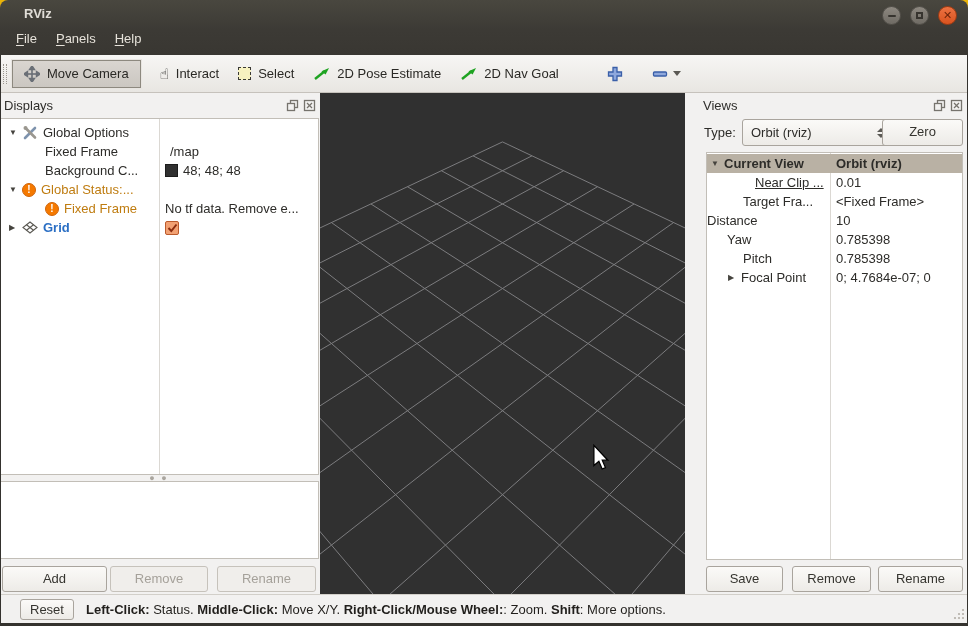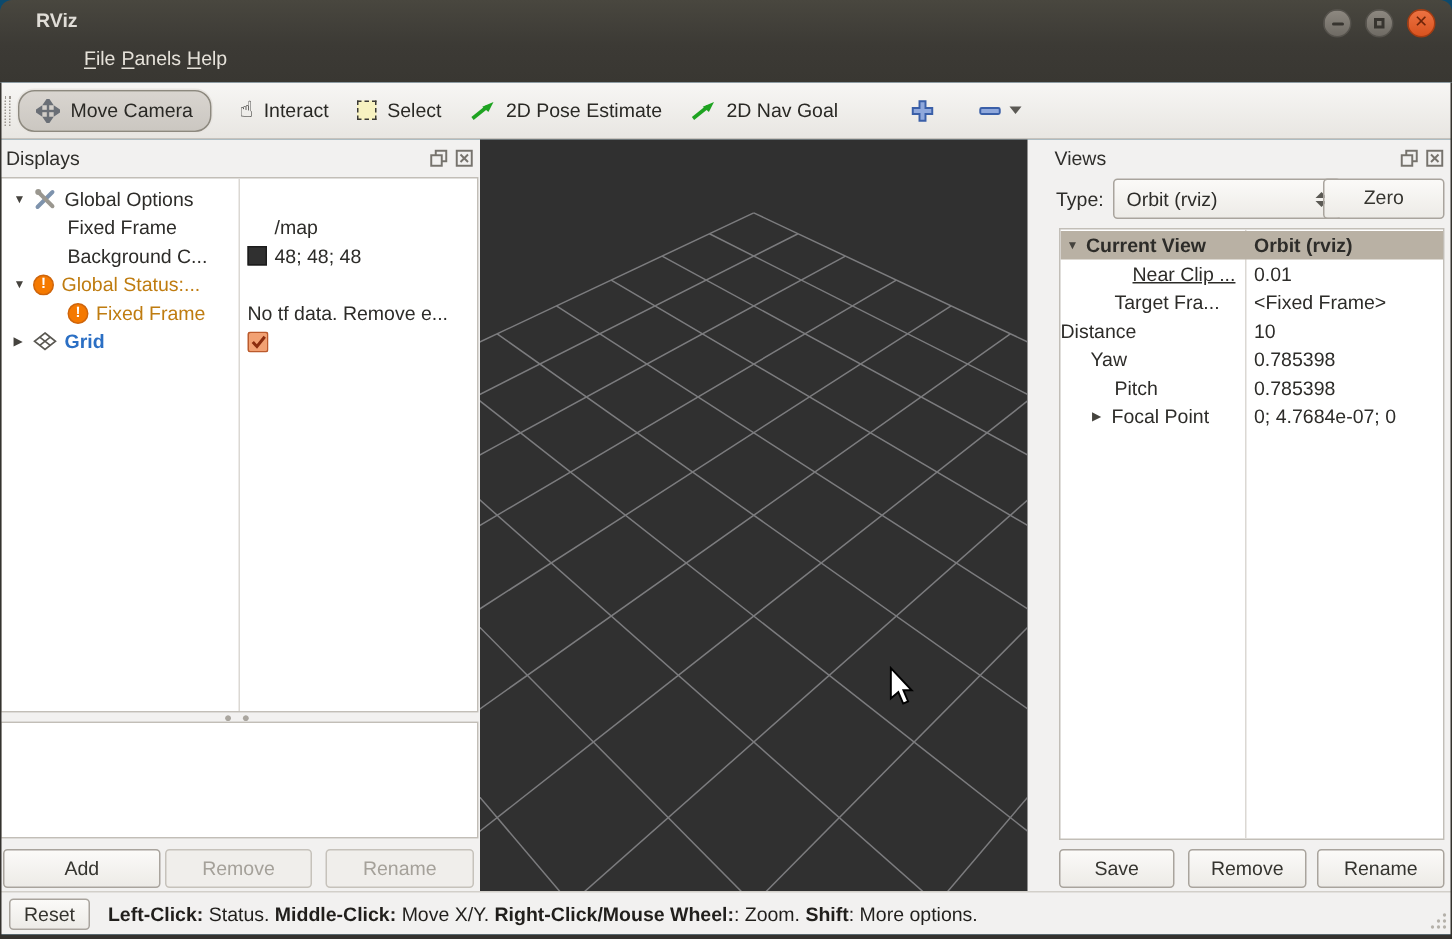--- a/index.html
+++ b/index.html
@@ -1,40 +1,40 @@
 <!DOCTYPE html>
 <html><head>
 <meta charset="utf-8">
 <style>
   * { box-sizing: border-box; margin: 0; padding: 0; }
   html,body { background:#2c2a26; }
   body { font-family:"Liberation Sans","DejaVu Sans",sans-serif; font-size:13px; color:#2d2c29; }
-  .window { position:relative; width:968px; height:626px; background:#0c4a6e; overflow:hidden; }
+  .window { position:relative; width:968px; height:626px; background:#eab308; overflow:hidden; }
 
   
   .header { position:absolute; top:0; left:0; right:0; height:55px;
             background:linear-gradient(#49473f,#3c3a35 55%,#393732); border-radius:8px 8px 0 0; }
   .title { position:absolute; left:24px; top:6px; font-weight:bold; color:#e0ddd7; }
   .winbtns { position:absolute; right:11px; top:6px; display:flex; gap:9px; }
   .winbtn { width:19px; height:19px; border-radius:50%; display:flex; align-items:center; justify-content:center;
             background:linear-gradient(#8d8880,#6f6b64); border:1px solid #55524c; cursor:default; }
   .winbtn .bar { width:8px; height:2px; background:#37342f; border-radius:1px; }
   .winbtn .box { width:7px; height:7px; border:2px solid #37342f; }
   .winbtn.close { background:linear-gradient(#ec7242,#d9531f); border-color:#a33c12; color:#6e2409; font-weight:bold; font-size:11px; line-height:1; }
-  .menubar { position:absolute; left:16px; top:31px; display:flex; gap:4px; color:#e6e2da;margin-left:40px; }
+  .menubar { position:absolute; left:16px; top:31px; display:flex; gap:19px; color:#e6e2da; }
   .menu-item { cursor:default; }
   .menu-item .mn { text-decoration:underline; text-underline-offset:2px; }
 
   
   .toolbar { position:absolute; top:55px; left:0; right:0; height:38px;
              background:linear-gradient(#f7f6f4,#e8e6e2); border-bottom:1px solid #c6c2bc;
              display:flex; align-items:center; }
   .tb-handle { width:4px; height:20px; margin-left:3px; border-left:1px dotted #9b968f; border-right:1px dotted #9b968f; }
   .btn-move { display:flex; align-items:center; gap:7px; margin-left:5px; padding:5px 11px;
-              background:linear-gradient(#d9d5d0,#cbc7c1); border:1px solid #8d897f; border-radius:11px;
+              background:linear-gradient(#d9d5d0,#cbc7c1); border:1px solid #8d897f; border-radius:0;
               box-shadow:0 0 0 1px #e8e5e1; color:#2a2925; }
   .tb-tool { display:flex; align-items:center; gap:7px; margin-left:19px; color:#2a2925; }
   .tb-tool:first-of-type { margin-left:15px; }
   .hand-glyph { font-size:15px; line-height:1; color:#1c1b19; }
   .select-box { width:13px; height:13px; background:#f7f2c0; border:1px dashed #3a3935; }
   .tb-plus { margin-left:48px; display:flex; align-items:center; }
   .tb-minus { margin-left:29px; display:flex; align-items:center; gap:5px; }
   .caret-down { width:0; height:0; border-left:4px solid transparent; border-right:4px solid transparent; border-top:5px solid #5b5954; }
 
   
@@ -78,21 +78,21 @@
            background:linear-gradient(#fbfaf8,#edebe7); border:1px solid #a9a49d; border-radius:3px;
            display:flex; align-items:center; padding:0 8px; }
   .combo-spin { margin-left:auto; display:flex; flex-direction:column; gap:2px; align-items:center; }
   .tri-up { width:0; height:0; border-left:4px solid transparent; border-right:4px solid transparent; border-bottom:4px solid #5b5954; }
   .tri-dn { width:0; height:0; border-left:4px solid transparent; border-right:4px solid transparent; border-top:4px solid #5b5954; }
   .zero-btn { left:197px; top:26px; width:81px; height:27px; }
 
   
   .statusbar { position:absolute; left:0; right:0; top:594px; height:29px; background:#f2f1f0;
                border-top:1px solid #d2cfc9; display:flex; align-items:center; }
-  .reset-btn { margin-left:6px; padding:2px 9px; background:linear-gradient(#fbfaf8,#edebe7);
+  .reset-btn { margin-left:20px; padding:2px 9px; background:linear-gradient(#fbfaf8,#edebe7);
                border:1px solid #a9a49d; border-radius:3px; color:#35342f; }
   .hints { margin-left:12px; color:#211f1c; }
   .grip { position:absolute; right:3px; bottom:3px; }
 
   .frame-l,.frame-r { position:absolute; top:55px; bottom:0; width:1px; background:#34322e; }
   .frame-l{left:0;} .frame-r{right:0;}
   .frame-b { position:absolute; left:0; right:0; bottom:0; height:3px; background:#34322e; }
 </style>
 </head>
 <body>
@@ -203,21 +203,21 @@
               <circle cx="3.5" cy="3" r="2" fill="#9a978f"></circle>
             </svg>
             <span>Global Options</span>
           </div>
         </div>
 
         <div class="trow">
           <div class="ncell" style="width:158px; padding-left:44px;">
               <span>Fixed Frame</span>
             </div>
-          <div class="vcell" style="padding-left:24px;">
+          <div class="vcell" style="padding-left:11px;">
               <span>/map</span>
             </div>
         </div>
 
         <div class="trow">
           <div class="ncell" style="width:158px; padding-left:44px;">
               <span>Background C...</span>
             </div>
           <div class="vcell" style="padding-left:6px;">
             <span class="swatch"></span>

